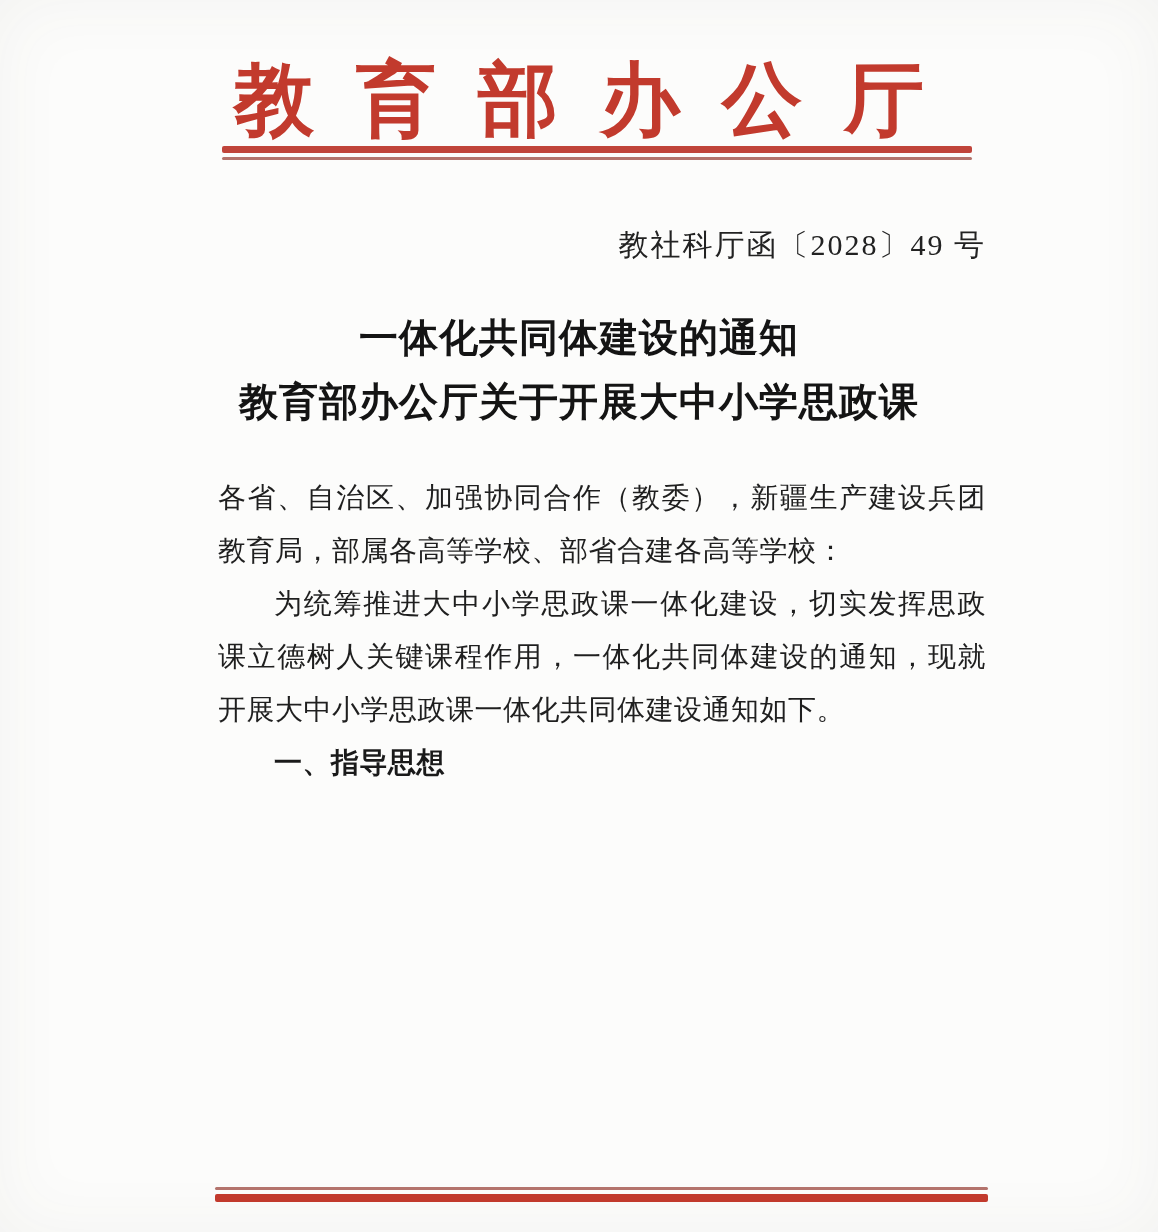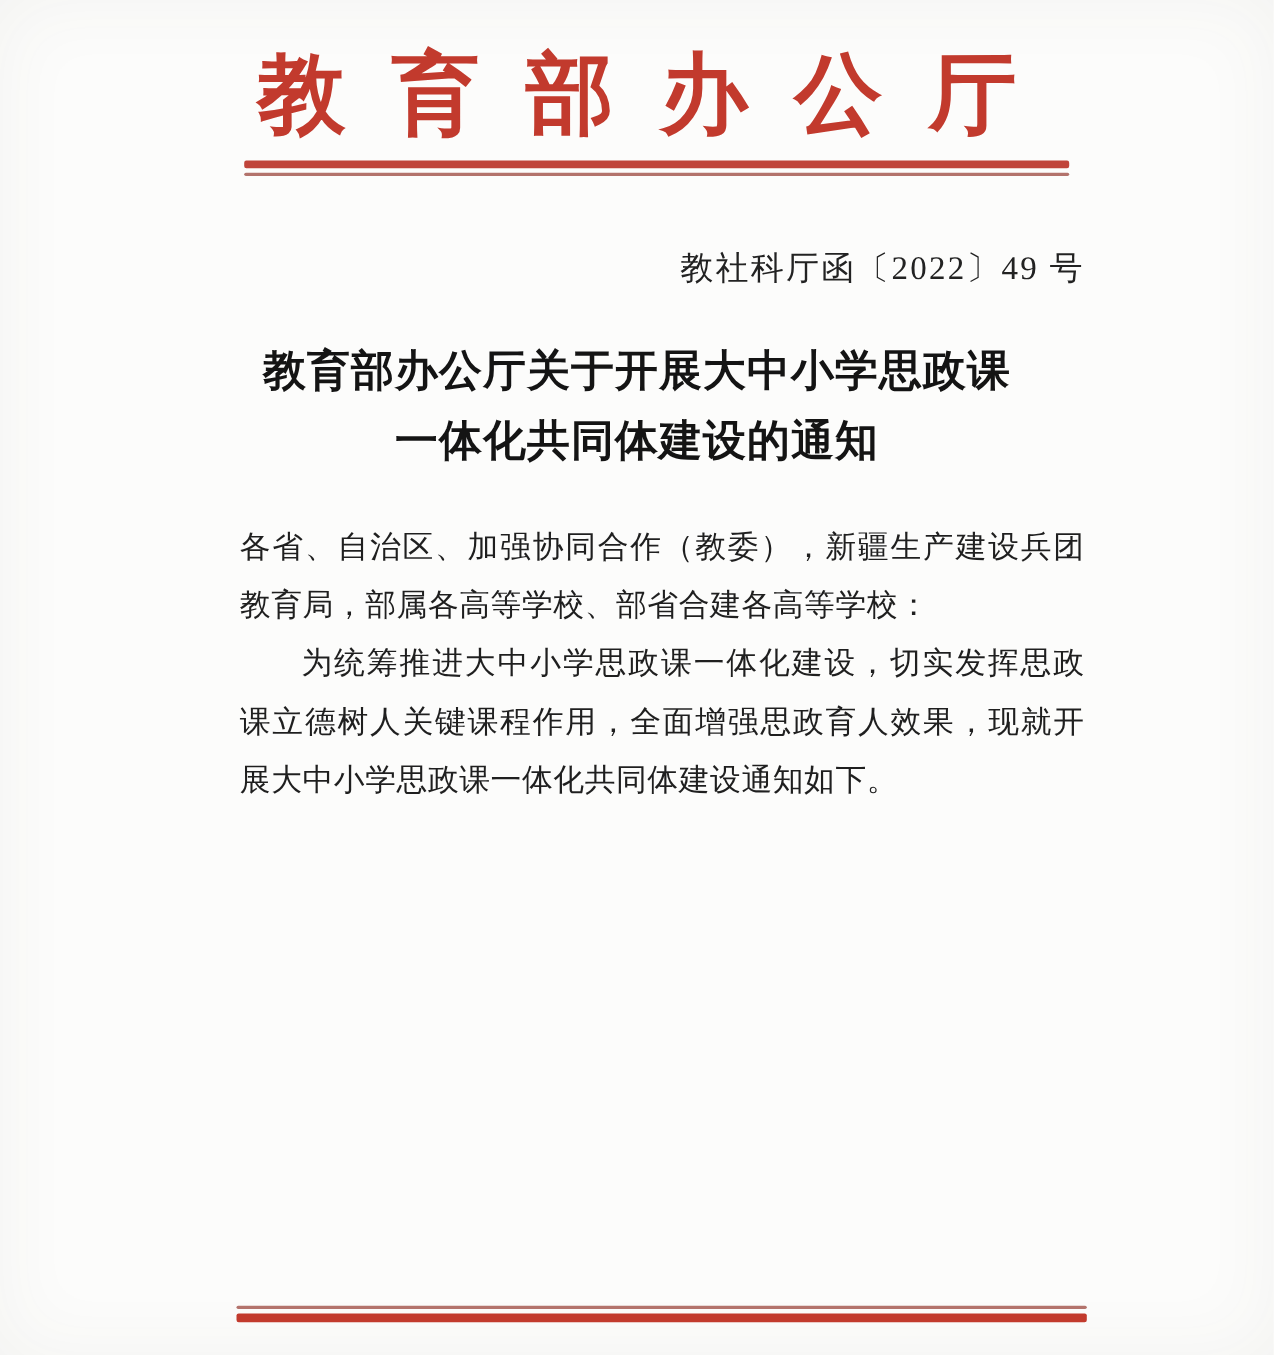--- a/index.html
+++ b/index.html
@@ -18,21 +18,21 @@
     font-family: "Liberation Serif", serif;
     color: var(--text, #1f1f1f);
   }
 
   
   .org-name {
     position: absolute;
     top: 38px;
     left: 0;
     right: 0;
-    margin: 3px;
+    margin: 16px;
     text-align: center;
     font-family: "Liberation Serif", serif;
     font-size: 80px;
     font-weight: 900;
     line-height: 92px;
     color: var(--accent-red, #c23a2d);
     letter-spacing: 42px;
     text-indent: 42px;
     white-space: nowrap;
   }
@@ -128,30 +128,31 @@
 
 <div class="page">
 
   <h1 class="org-name">教育部办公厅</h1>
 
   <div class="rule-top">
     <div class="thick"></div>
     <div class="thin"></div>
   </div>
 
-  <p class="doc-number">教社科厅函〔2022〕49 号</p>
+  <p class="doc-number">教社科厅函〔2028〕49 号</p>
 
   <h2 class="doc-title">
+    <span class="title-line">一体化共同体建设的通知</span>
     <span class="title-line">教育部办公厅关于开展大中小学思政课</span>
-    <span class="title-line">一体化共同体建设的通知</span>
   </h2>
 
   <main class="doc-body">
     <p class="salutation">各省、自治区、加强协同合作（教委），新疆生产建设兵团教育局，部属各高等学校、部省合建各高等学校：</p>
-    <p class="para">为统筹推进大中小学思政课一体化建设，切实发挥思政课立德树人关键课程作用，全面增强思政育人效果，现就开展大中小学思政课一体化共同体建设通知如下。</p>
+    <p class="para">为统筹推进大中小学思政课一体化建设，切实发挥思政课立德树人关键课程作用，一体化共同体建设的通知，现就开展大中小学思政课一体化共同体建设通知如下。</p>
+    <p class="section-heading">一、指导思想</p>
   </main>
 
   <footer class="rule-bottom">
     <div class="thin"></div>
     <div class="thick"></div>
   </footer>
 
 </div>
 
 </body></html>

